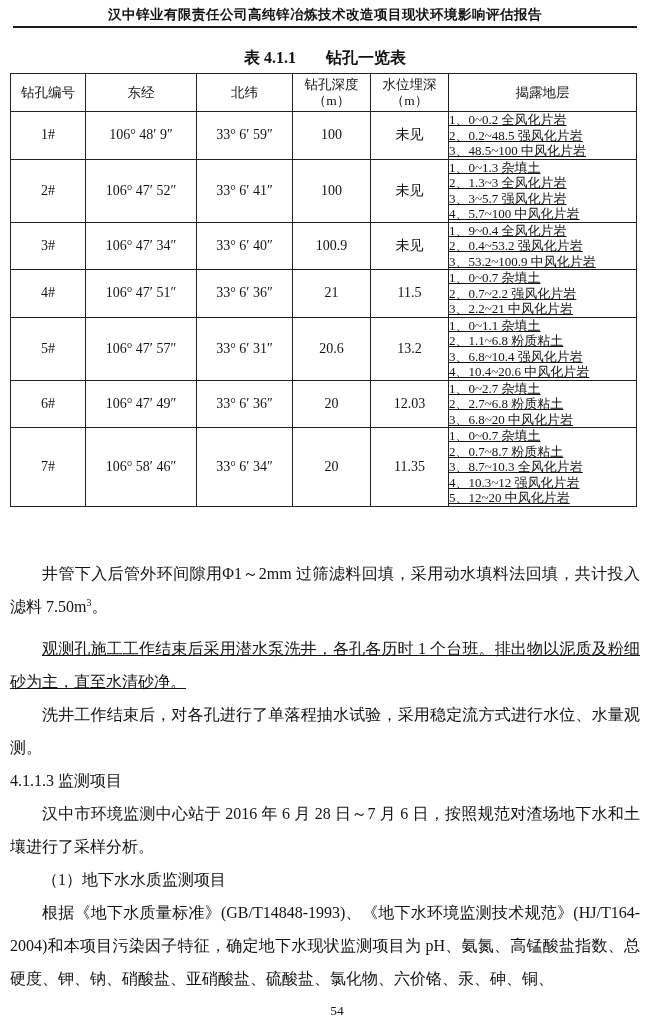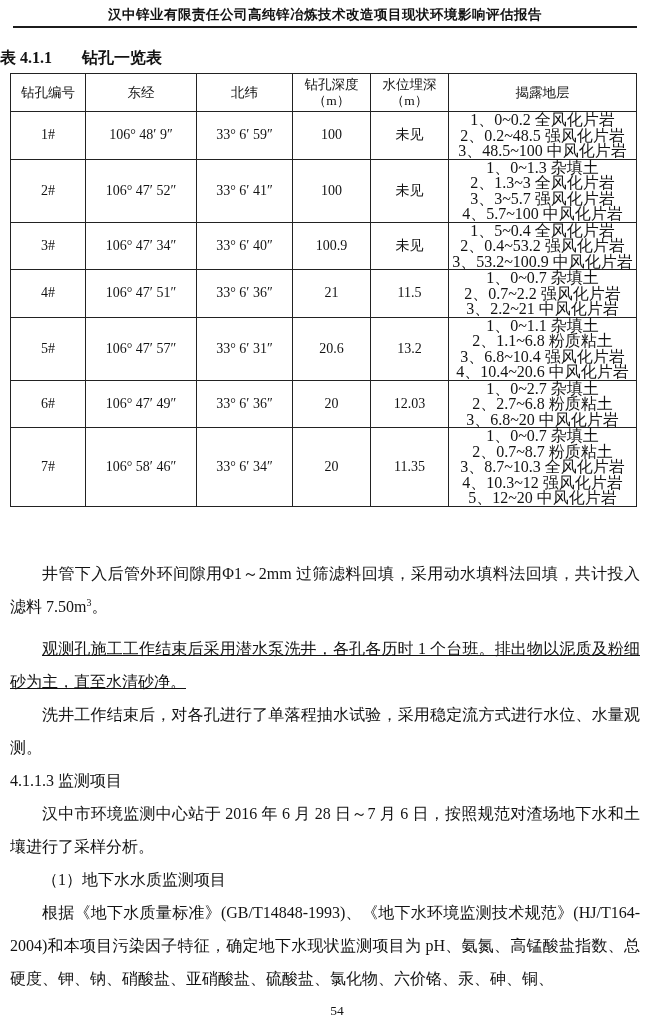--- a/index.html
+++ b/index.html
@@ -11,43 +11,44 @@
   .doc-header {
     position:absolute; top:6px; left:0; width:650px;
     text-align:center; font-size:13.5px; font-weight:600; letter-spacing:0.5px;
   }
   .header-rule {
     position:absolute; top:26px; left:13px; width:624px; height:0;
     border-top:2px solid #1c1c1c;
   }
   .table-caption {
     position:absolute; top:48px; left:0; width:650px;
-    font-size:16px; font-weight:600;
+    text-align:center; font-size:16px; font-weight:600;
   }
   .table-caption .cap-label { margin-right:30px; }
 
   table.borehole {
     position:absolute; top:73px; left:10px; width:626px;
     border-collapse:collapse; table-layout:fixed;
     font-size:14px;
     padding-left:20px;
   }
   table.borehole th, table.borehole td {
     border:1px solid #222; padding:0; vertical-align:middle;
   }
   table.borehole th {
     font-weight:500; font-size:13.5px; line-height:16px; height:37px;
     text-align:center;
   }
   col.c-id { width:75px; } col.c-lon { width:111px; } col.c-lat { width:96px; }
   col.c-dep { width:78px; } col.c-wat { width:78px; } col.c-str { width:188px; }
   td.cell-center { text-align:center; }
   td.cell-strata {
-    font-size:16px; line-height:15.5px; padding:3px 4px; text-align:center;
+    font-size:13px; line-height:15.5px; padding:3px 4px; text-align:left;
     vertical-align:middle;
+    text-decoration:underline;
   }
   td.cell-strata div { white-space:nowrap; }
 
   .body-text {
     position:absolute; top:540px; left:10px; width:630px;
     font-size:16px; line-height:33px; text-align:justify;
   }
   .body-text p { margin:0; text-indent:2em; }
   .body-text p.p1 { margin-top:17px; }
   .body-text p.p2 { margin-top:9px;text-decoration:underline; }
@@ -123,21 +124,21 @@
             <div>4、5.7~100 中风化片岩</div>
           </td>
         </tr>
         <tr>
           <td class="cell-center">3#</td>
           <td class="cell-center">106° 47′ 34″</td>
           <td class="cell-center">33° 6′ 40″</td>
           <td class="cell-center">100.9</td>
           <td class="cell-center">未见</td>
           <td class="cell-strata">
-            <div>1、5~0.4 全风化片岩</div>
+            <div>1、9~0.4 全风化片岩</div>
             <div>2、0.4~53.2 强风化片岩</div>
             <div>3、53.2~100.9 中风化片岩</div>
           </td>
         </tr>
         <tr>
           <td class="cell-center">4#</td>
           <td class="cell-center">106° 47′ 51″</td>
           <td class="cell-center">33° 6′ 36″</td>
           <td class="cell-center">21</td>
           <td class="cell-center">11.5</td>

